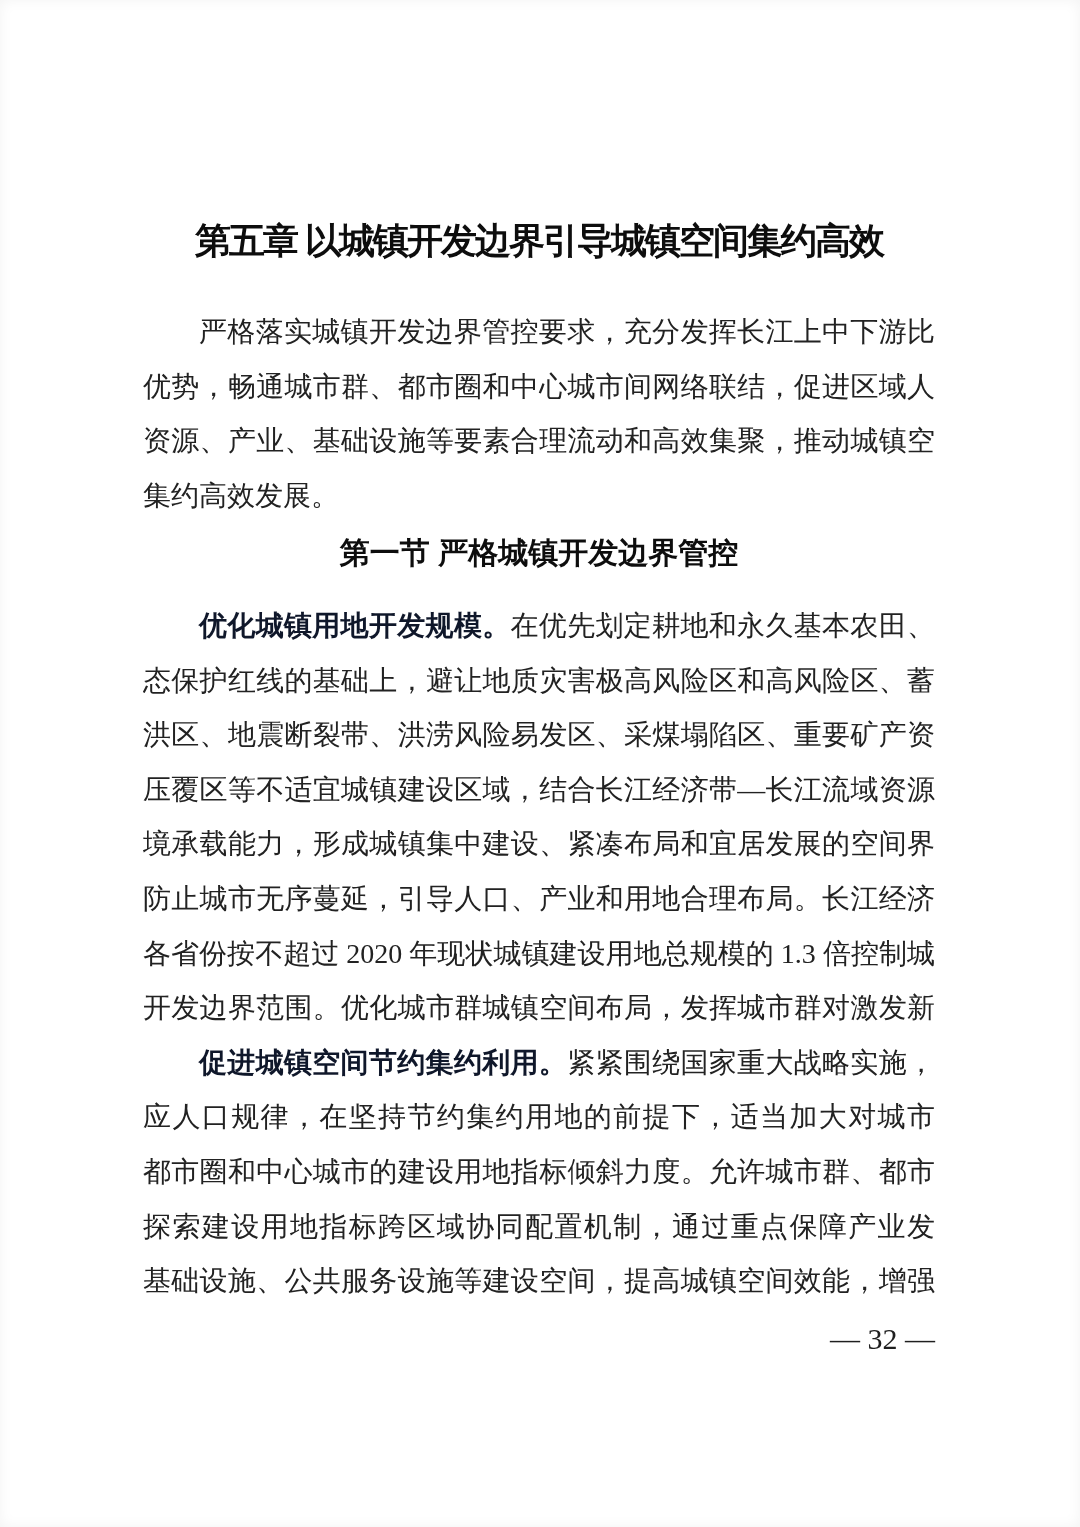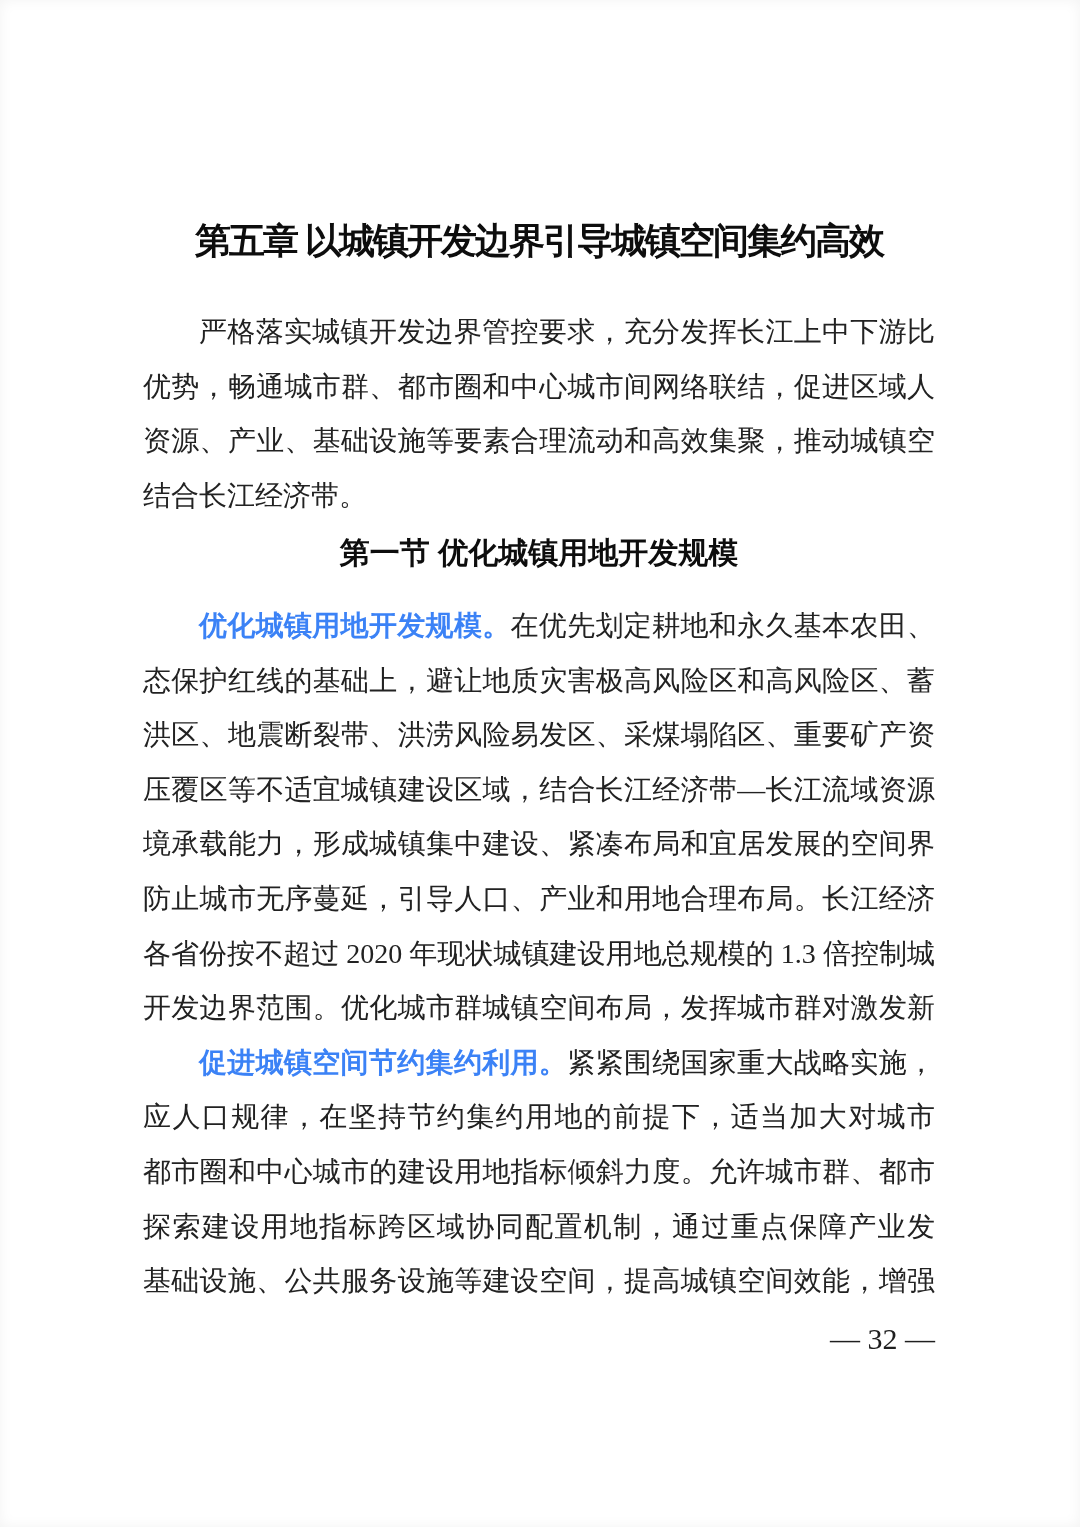--- a/index.html
+++ b/index.html
@@ -41,21 +41,21 @@
   .line {
     line-height: 54.6px;
     height: 54.6px;
     text-align: justify;
     text-align-last: justify;
     text-justify: inter-character;
     overflow: hidden;
   }
   .line.first-line { text-indent: 56px; }
   .line.no-just { text-align-last: left; }
-  .lead { font-weight: bold; color: #3b82f6; }
+  .lead { font-weight: bold; color: #0f172a; }
   .section-title {
     margin: 3px 0 18px 0;
     text-align: center;
     font-family: "Liberation Sans", sans-serif;
     font-weight: bold;
     font-size: 30px;
     line-height: 54.6px;
     letter-spacing: 0;
     color: #0d0d0d;
     white-space: nowrap;
@@ -73,23 +73,23 @@
 <body>
 
 <div class="page">
   <h1 class="chapter-title">第五章 以城镇开发边界引导城镇空间集约高效</h1>
 
   <div class="body-text" id="content">
       <div class="para">
         <div class="line first-line">严格落实城镇开发边界管控要求，充分发挥长江上中下游比较</div>
         <div class="line">优势，畅通城市群、都市圈和中心城市间网络联结，促进区域人口、</div>
         <div class="line">资源、产业、基础设施等要素合理流动和高效集聚，推动城镇空间</div>
-        <div class="line no-just">结合长江经济带。</div>
+        <div class="line no-just">集约高效发展。</div>
       </div>
-      <h2 class="section-title">第一节 优化城镇用地开发规模</h2>
+      <h2 class="section-title">第一节 严格城镇开发边界管控</h2>
       <div class="para para-2">
         <div class="line first-line"><b class="lead">优化城镇用地开发规模。</b>在优先划定耕地和永久基本农田、生</div>
         <div class="line">态保护红线的基础上，避让地质灾害极高风险区和高风险区、蓄滞</div>
         <div class="line">洪区、地震断裂带、洪涝风险易发区、采煤塌陷区、重要矿产资源</div>
         <div class="line">压覆区等不适宜城镇建设区域，结合长江经济带—长江流域资源环</div>
         <div class="line">境承载能力，形成城镇集中建设、紧凑布局和宜居发展的空间界限，</div>
         <div class="line">防止城市无序蔓延，引导人口、产业和用地合理布局。长江经济带</div>
         <div class="line">各省份按不超过 2020 年现状城镇建设用地总规模的 1.3 倍控制城镇</div>
         <div class="line">开发边界范围。优化城市群城镇空间布局，发挥城市群对激发新动</div>
       </div>

